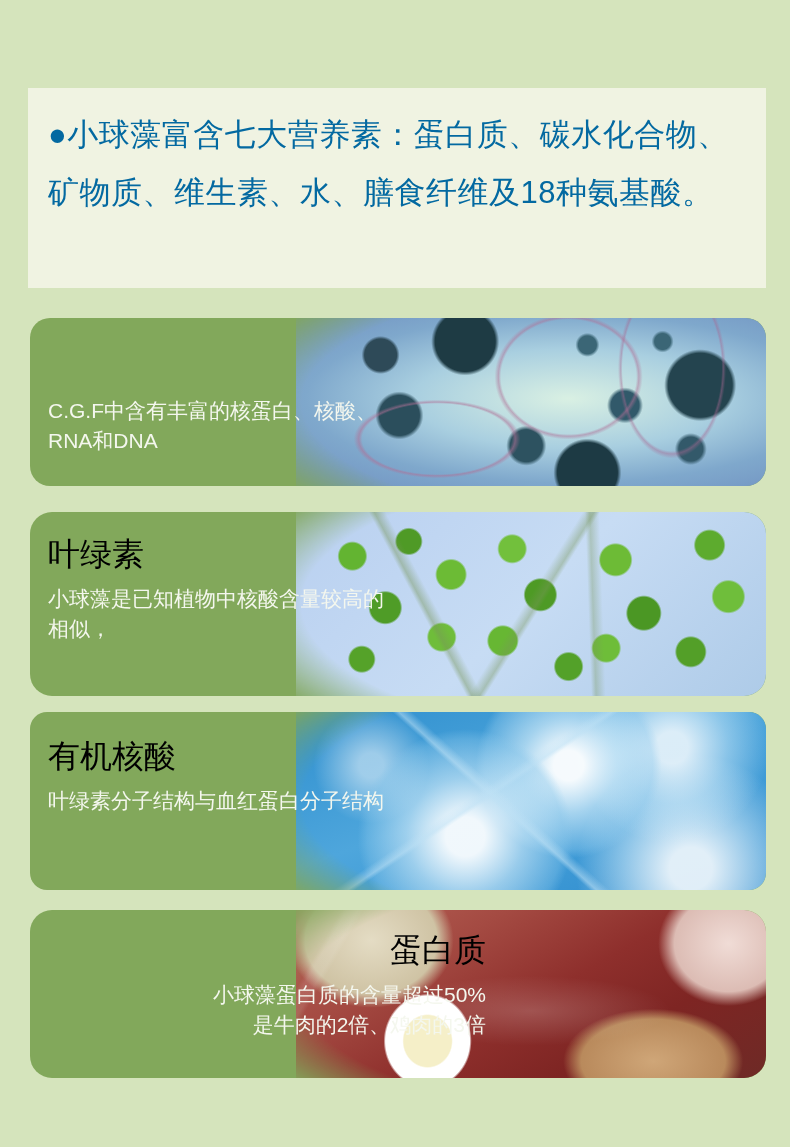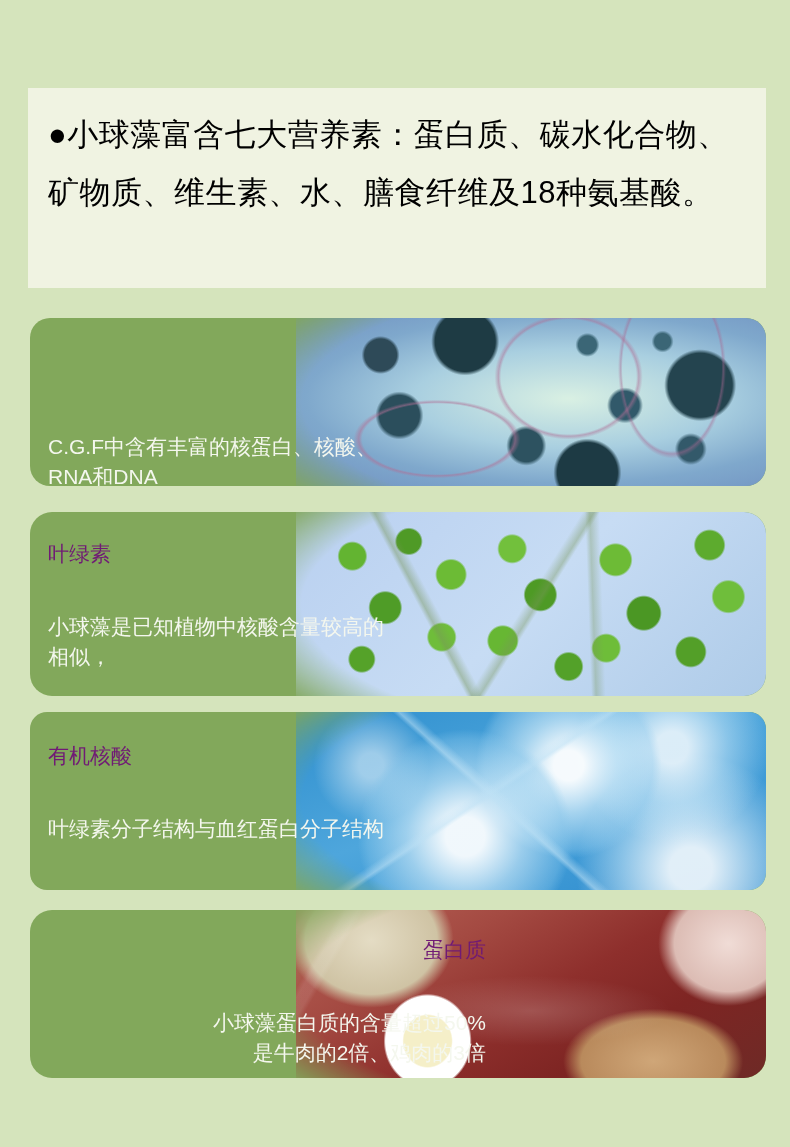--- a/index.html
+++ b/index.html
@@ -20,21 +20,21 @@
     position: absolute;
     left: 28px;
     top: 88px;
     width: 738px;
     height: 200px;
     background: #f0f3e2;
     box-sizing: border-box;
     padding: 18px 20px 0 20px;
   }
   .header-text {
-    color: #000000;
+    color: #0369a1;
     font-size: 31px;
     line-height: 58px;
     letter-spacing: 0.5px;
     font-weight: 400;
     white-space: pre-wrap;
   }
 
   
   .card {
     position: absolute;
@@ -54,34 +54,33 @@
     left: 18px;
     right: 280px;
     z-index: 3;
   }
   .card-1 .card-body { top: 78px; }
   .card-2 .card-body { top: 20px; }
   .card-3 .card-body { top: 22px; }
   .card-4 .card-body { top: 18px; }
 
   .card-title {
-    color: #701a75;
-    font-size: 21px;
+    color: #000000;
+    font-size: 32px;
     line-height: 44px;
     font-weight: 400;
     margin: 0 0 8px 0;
     white-space: nowrap;
   }
   .card-desc {
     color: #f4f7ee;
     font-size: 21px;
     line-height: 30px;
     font-weight: 400;
     white-space: pre-line;
-    margin-top: 36px;
   }
 
   
   .photo {
     position: absolute;
     right: 0;
     top: 0;
     bottom: 0;
     width: 470px;
     z-index: 1;

